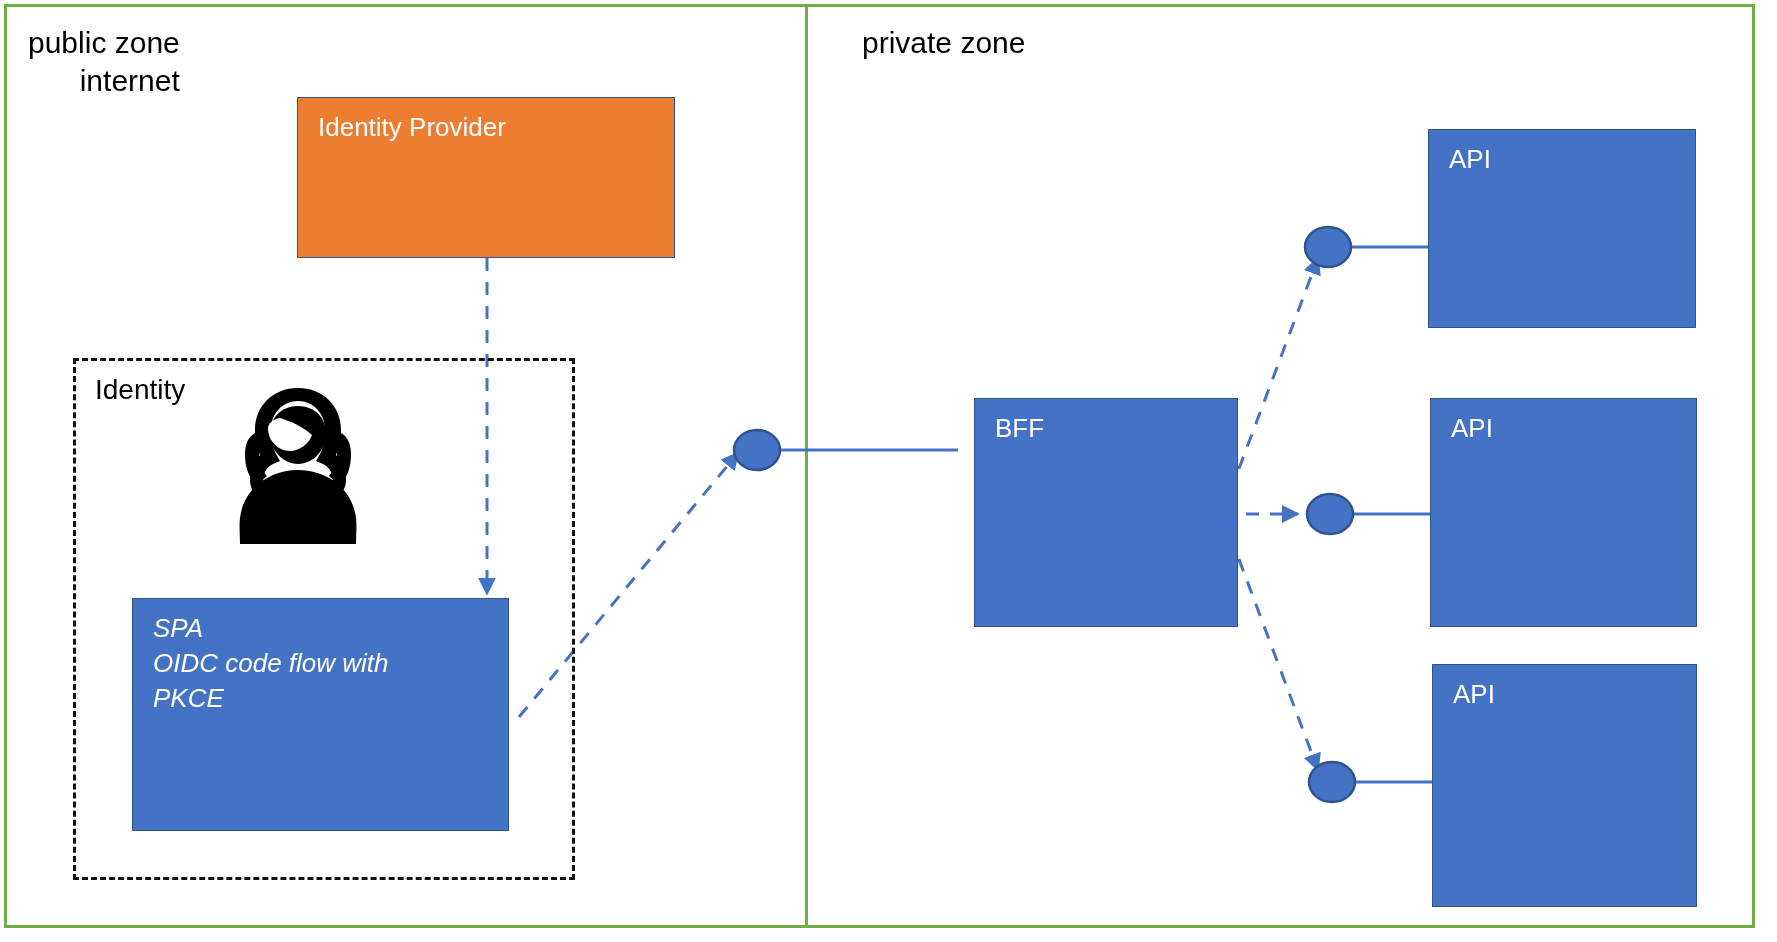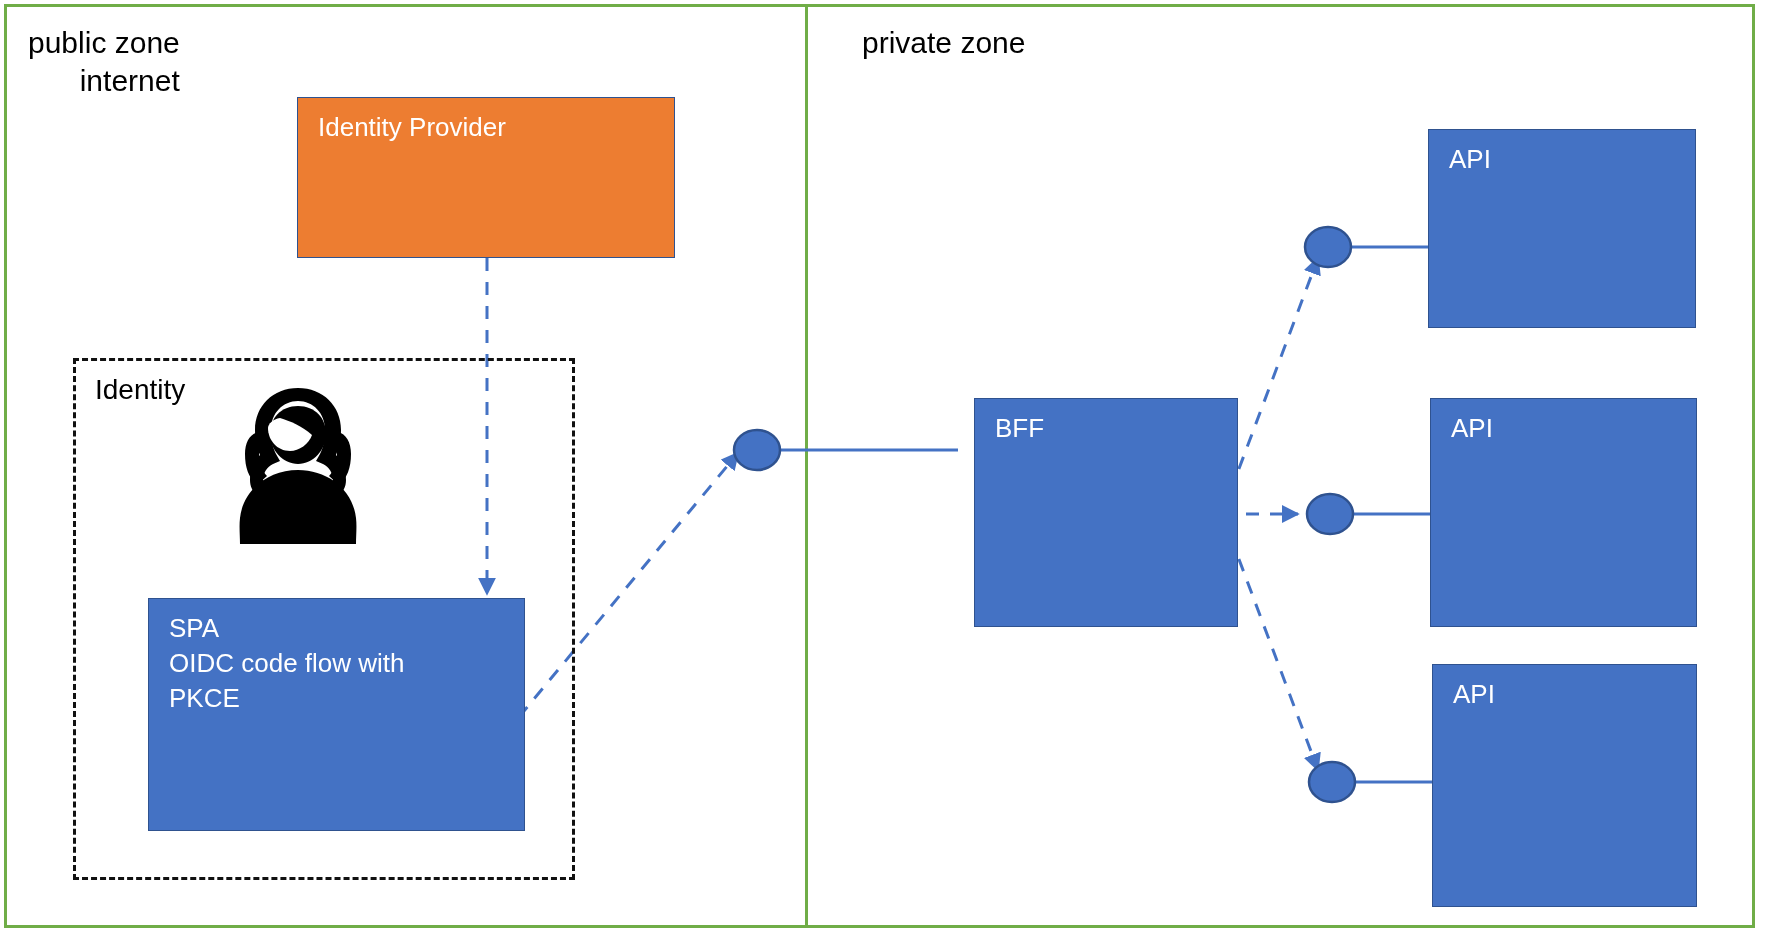--- a/index.html
+++ b/index.html
@@ -77,21 +77,21 @@
     <path fill="#fff" d="M62 38c10 3 22 8 32 17-3 9-13 16-22 16-13 0-22-11-22-23 0-4 5-9 12-10z"></path>
     <path fill="#000" d="M80 90c-30 0-55 20-58 48-1 8 0 18 0 26h116c0-8 1-18 0-26-3-28-28-48-58-48z"></path>
     <path fill="#000" d="M40 52c-8 2-13 10-13 22 0 14 4 24 12 31l10-9c-5-5-8-13-8-22 0-8 2-14 6-17z"></path>
     <path fill="#000" d="M120 52c8 2 13 10 13 22 0 14-4 24-12 31l-10-9c5-5 8-13 8-22 0-8-2-14-6-17z"></path>
   </svg>
 
   <div class="node orange" style="left:297px;top:97px;width:378px;height:161px;">
     <span class="lbl">Identity Provider</span>
   </div>
 
-  <div class="node blue" style="left:148px;top:598px;width:377px;height:233px;">
+  <div class="node blue" style="left:132px;top:598px;width:377px;height:233px;font-style:italic;">
     <span class="lbl">SPA
 OIDC code flow with
 PKCE</span>
   </div>
 
   <div class="node blue" style="left:958px;top:398px;width:264px;height:229px;margin-left:16px;">
     <span class="lbl">BFF</span>
   </div>
 
   <div class="node blue" style="left:1428px;top:129px;width:268px;height:199px;">

